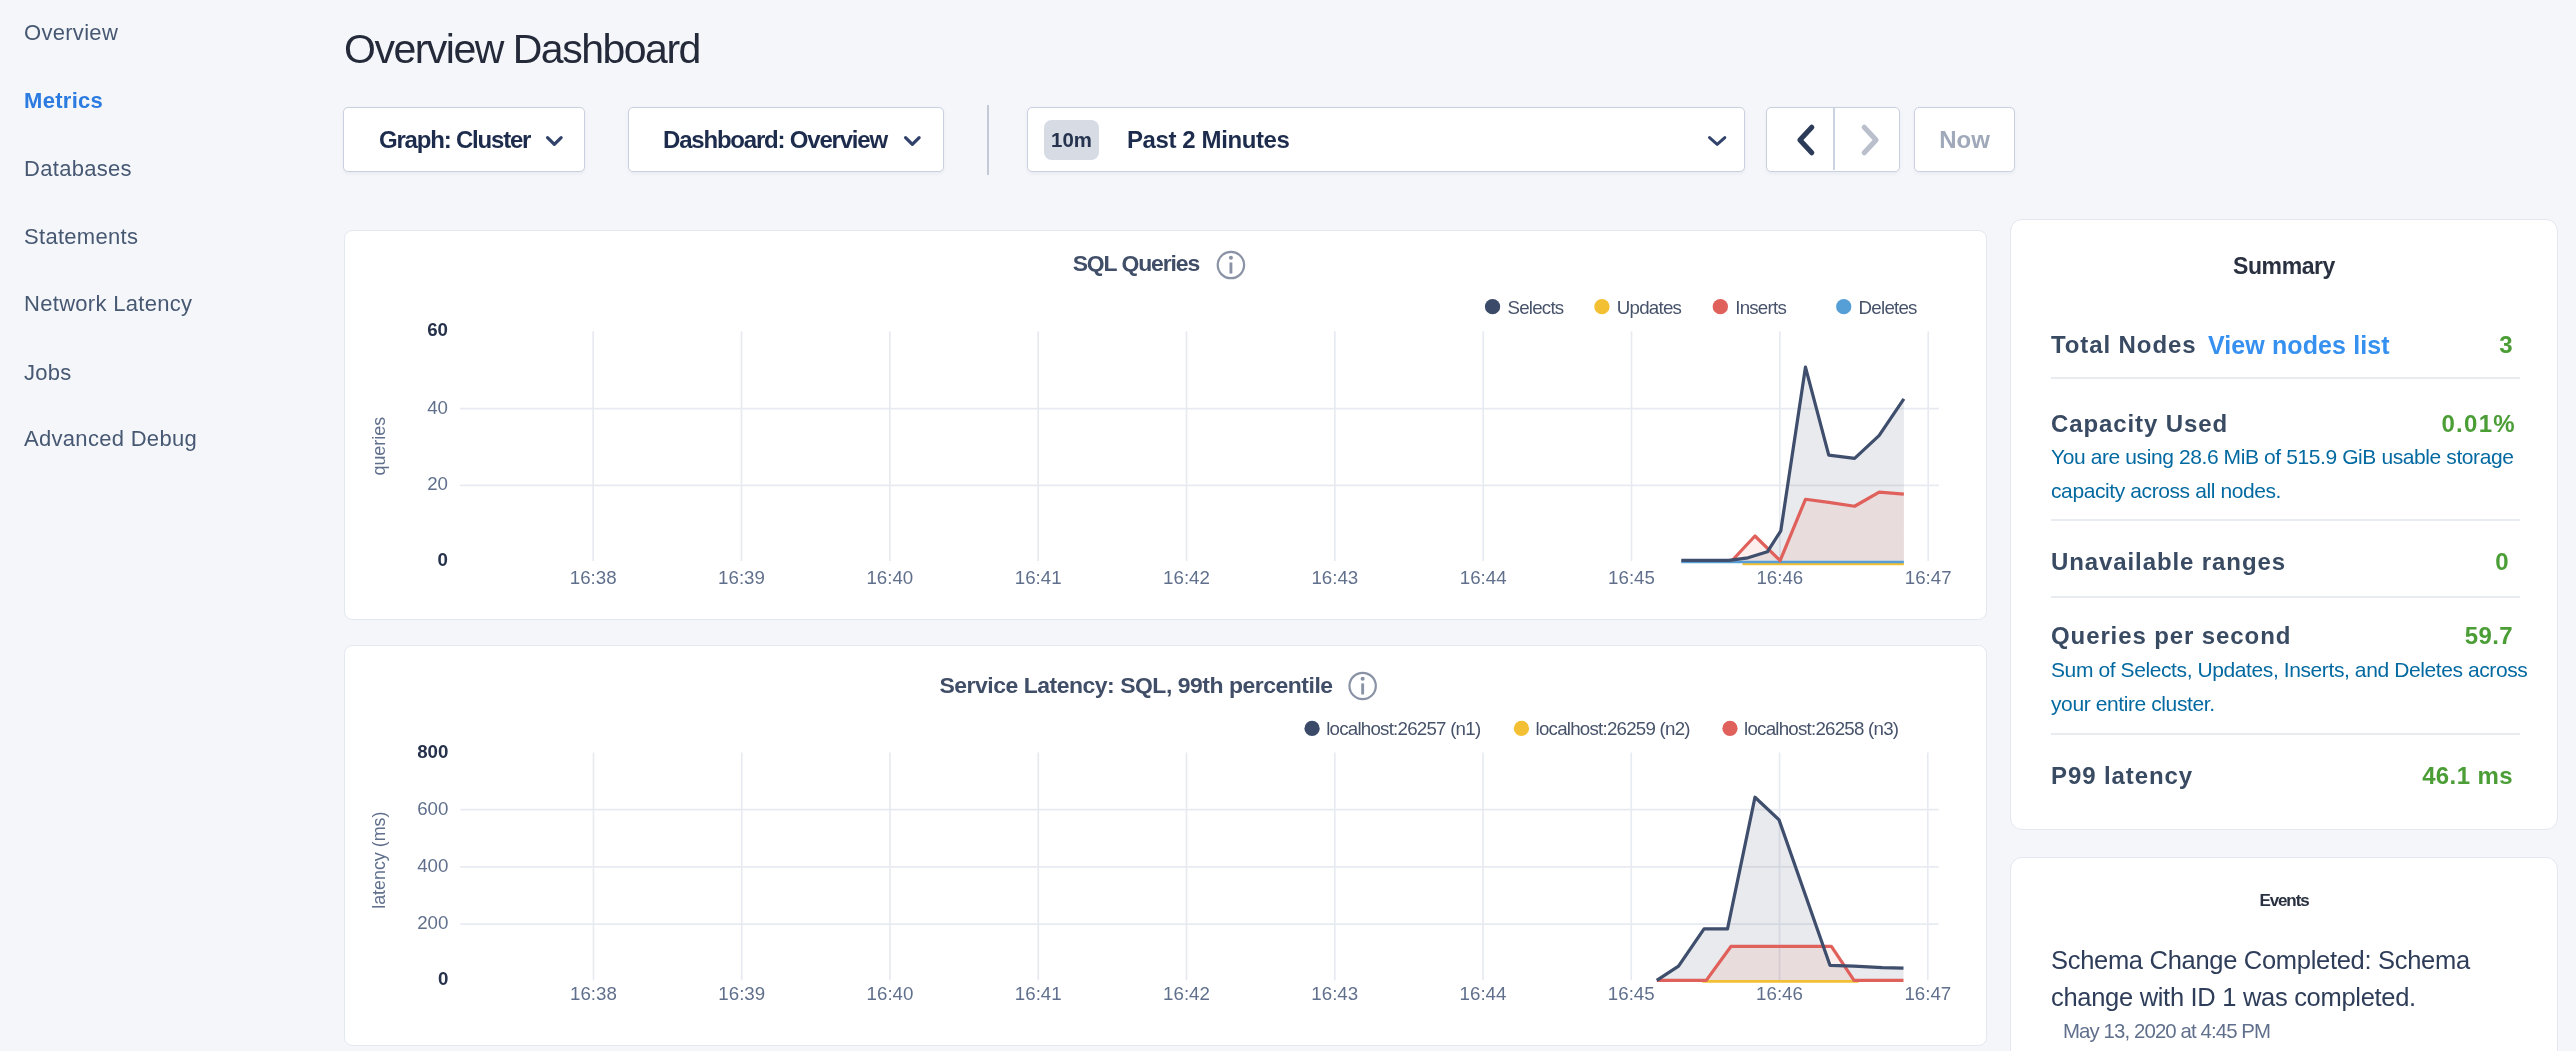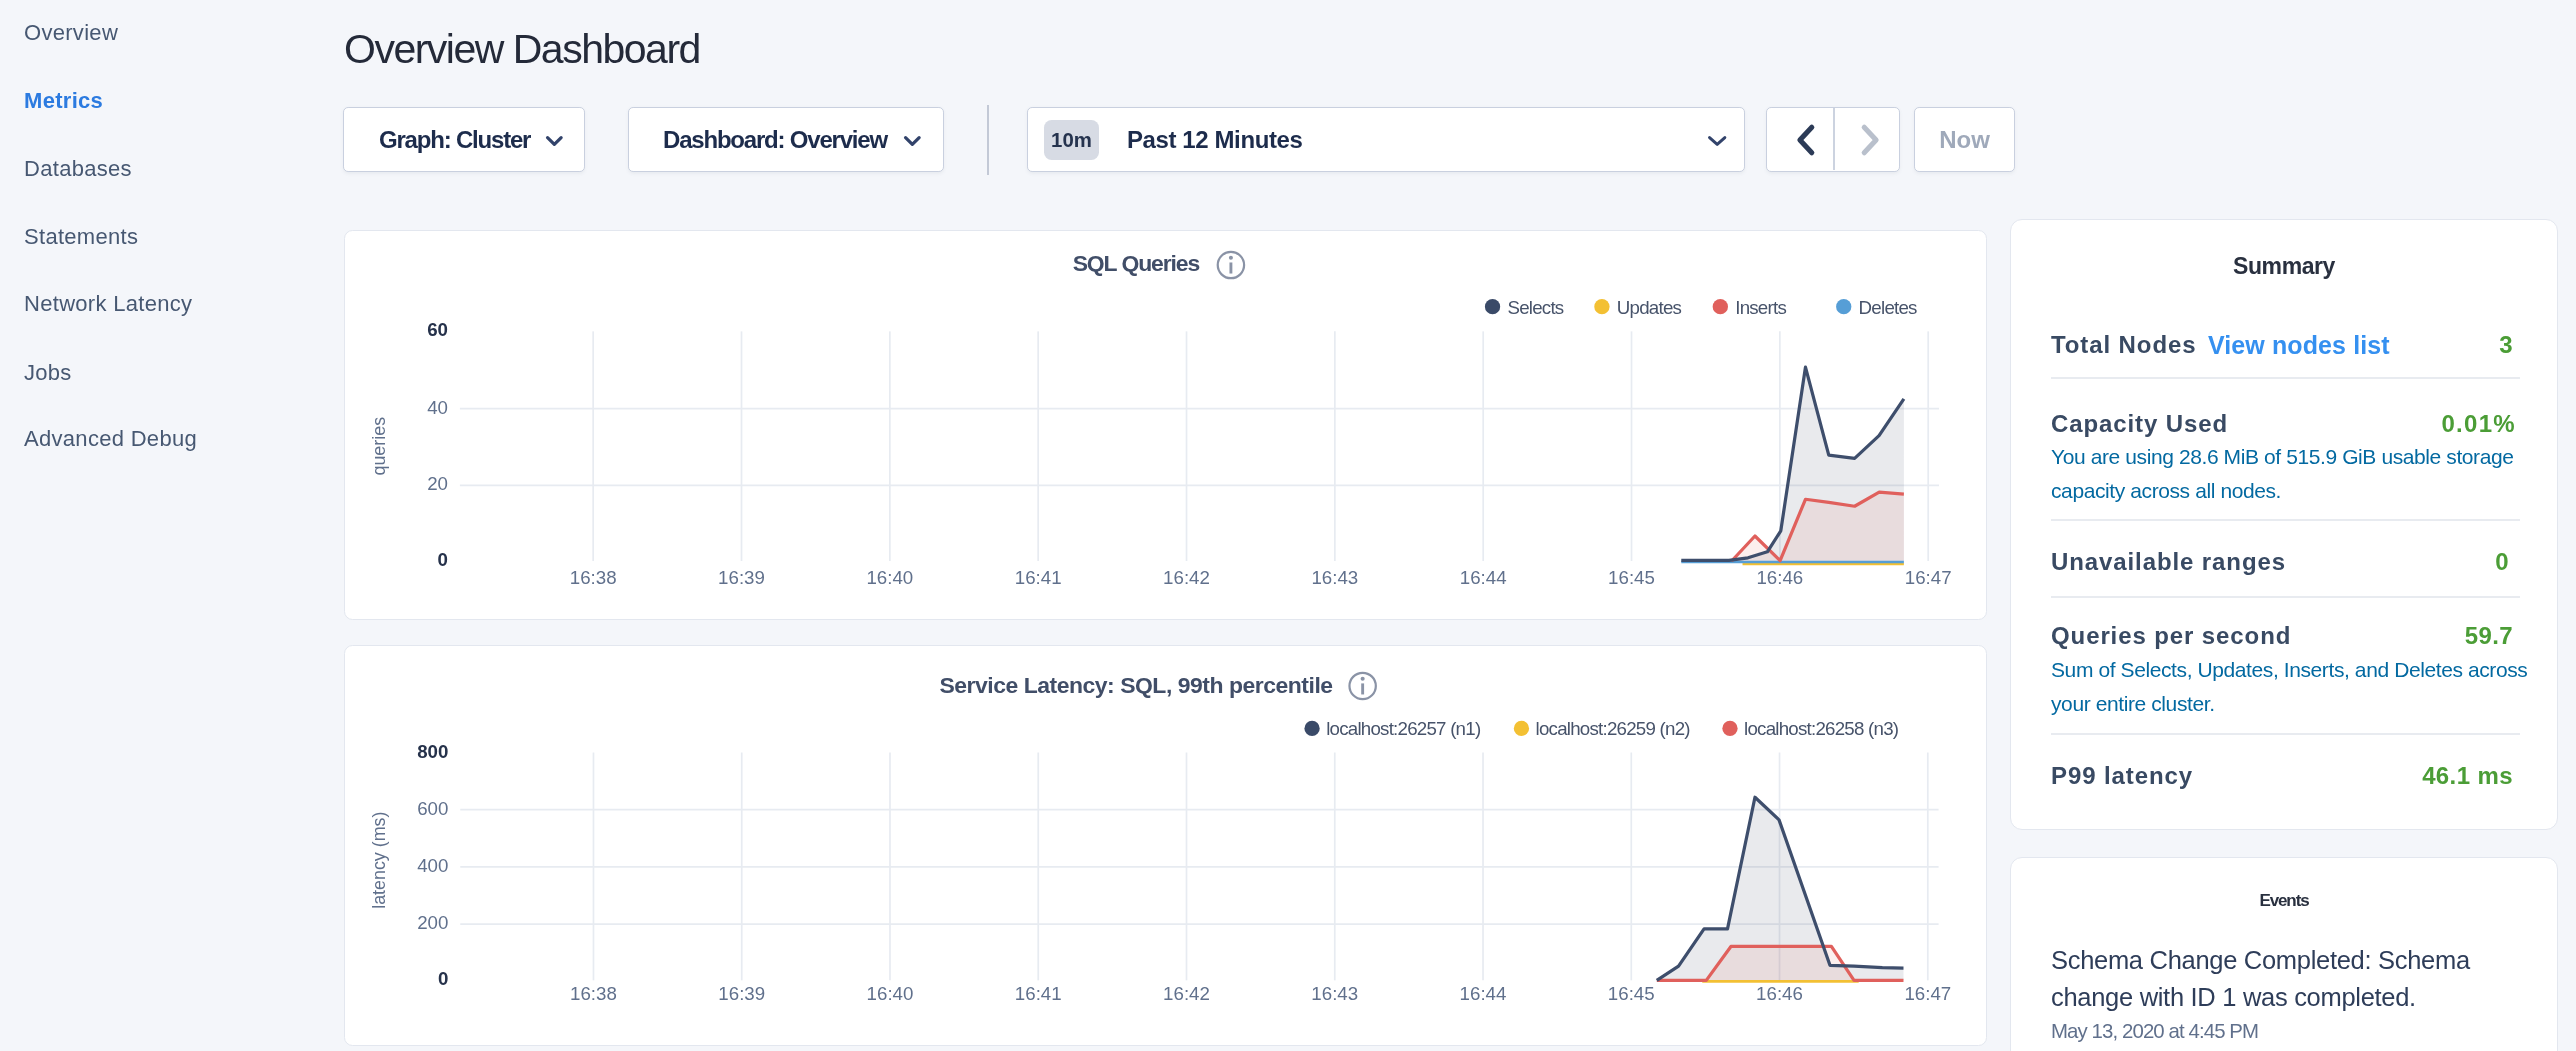--- a/index.html
+++ b/index.html
@@ -47,21 +47,21 @@
   </div>
   <div class="tbox" style="left:628px; width:316px;">
     <span class="lbl" style="left:34px;">Dashboard: Overview</span>
     <svg class="abs" style="left:274px; top:27px;" width="18.7" height="12" viewBox="0 0 22 14">
         <path d="M3 3 L11 11 L19 3" fill="none" stroke="#32436b" stroke-width="3.8" stroke-linecap="round" stroke-linejoin="round"></path>
       </svg>
   </div>
   <div class="sep"></div>
   <div class="tbox" style="left:1027px; width:718px;">
     <div class="badge10m">10m</div>
-    <span class="lbl" style="left:99px; letter-spacing:-0.4px;">Past 12 Minutes</span>
+    <span class="lbl" style="left:99px; letter-spacing:-0.4px;">Past 2 Minutes</span>
     <svg class="abs" style="left:679px; top:27px;" width="20.4" height="12" viewBox="0 0 24 14">
         <path d="M3 3 L12 11 L21 3" fill="none" stroke="#32436b" stroke-width="3.5" stroke-linecap="round" stroke-linejoin="round"></path>
       </svg>
   </div>
   <div class="tbox" style="left:1766px; width:134px;">
     <div class="abs" style="left:66px; top:0; width:1.7px; height:62px; background:#ccd3e0;"></div>
     <svg class="abs" style="left:26px; top:15.3px;" width="24" height="34" viewBox="0 0 28 40">
         <path d="M22 5 L8 20 L22 35" fill="none" stroke="#2c3b57" stroke-width="6" stroke-linecap="round" stroke-linejoin="round"></path>
       </svg>
     <svg class="abs" style="left:92px; top:15.3px;" width="24" height="34" viewBox="0 0 28 40">
@@ -196,16 +196,16 @@
     <div class="abs sgreen" style="right:44px; top:402px;">59.7</div>
     <div class="abs sdesc" style="left:40px; top:433px;">Sum of Selects, Updates, Inserts, and Deletes across<br>your entire cluster.</div>
     <div class="sdiv" style="top:513px;"></div>
     <div class="abs srow-label" style="left:40px; top:542px;">P99 latency</div>
     <div class="abs sgreen" style="right:44px; top:542px;">46.1 ms</div>
   </div>
 
   <div class="spanel" style="left:2010px; top:857px; width:548px; height:264px;">
     <div class="abs" style="left:0; width:100%; top:33px; text-align:center; font-weight:bold; font-size:17px; letter-spacing:-1.1px; color:#29303f;">Events</div>
     <div class="abs" style="left:40px; top:84px; font-size:25.5px; color:#2e3d59; line-height:37px; letter-spacing:-0.3px;">Schema Change Completed: Schema<br>change with ID 1 was completed.</div>
-    <div class="abs" style="left:40px; top:162px; font-size:20.4px; letter-spacing:-0.9px; color:#60708c;">May 13, 2020 at 4:45 PM</div>
+    <div class="abs" style="left:52px; top:162px; font-size:20.4px; letter-spacing:-0.9px; color:#60708c;">May 13, 2020 at 4:45 PM</div>
   </div>
 </div>
 
 
 </body></html>

